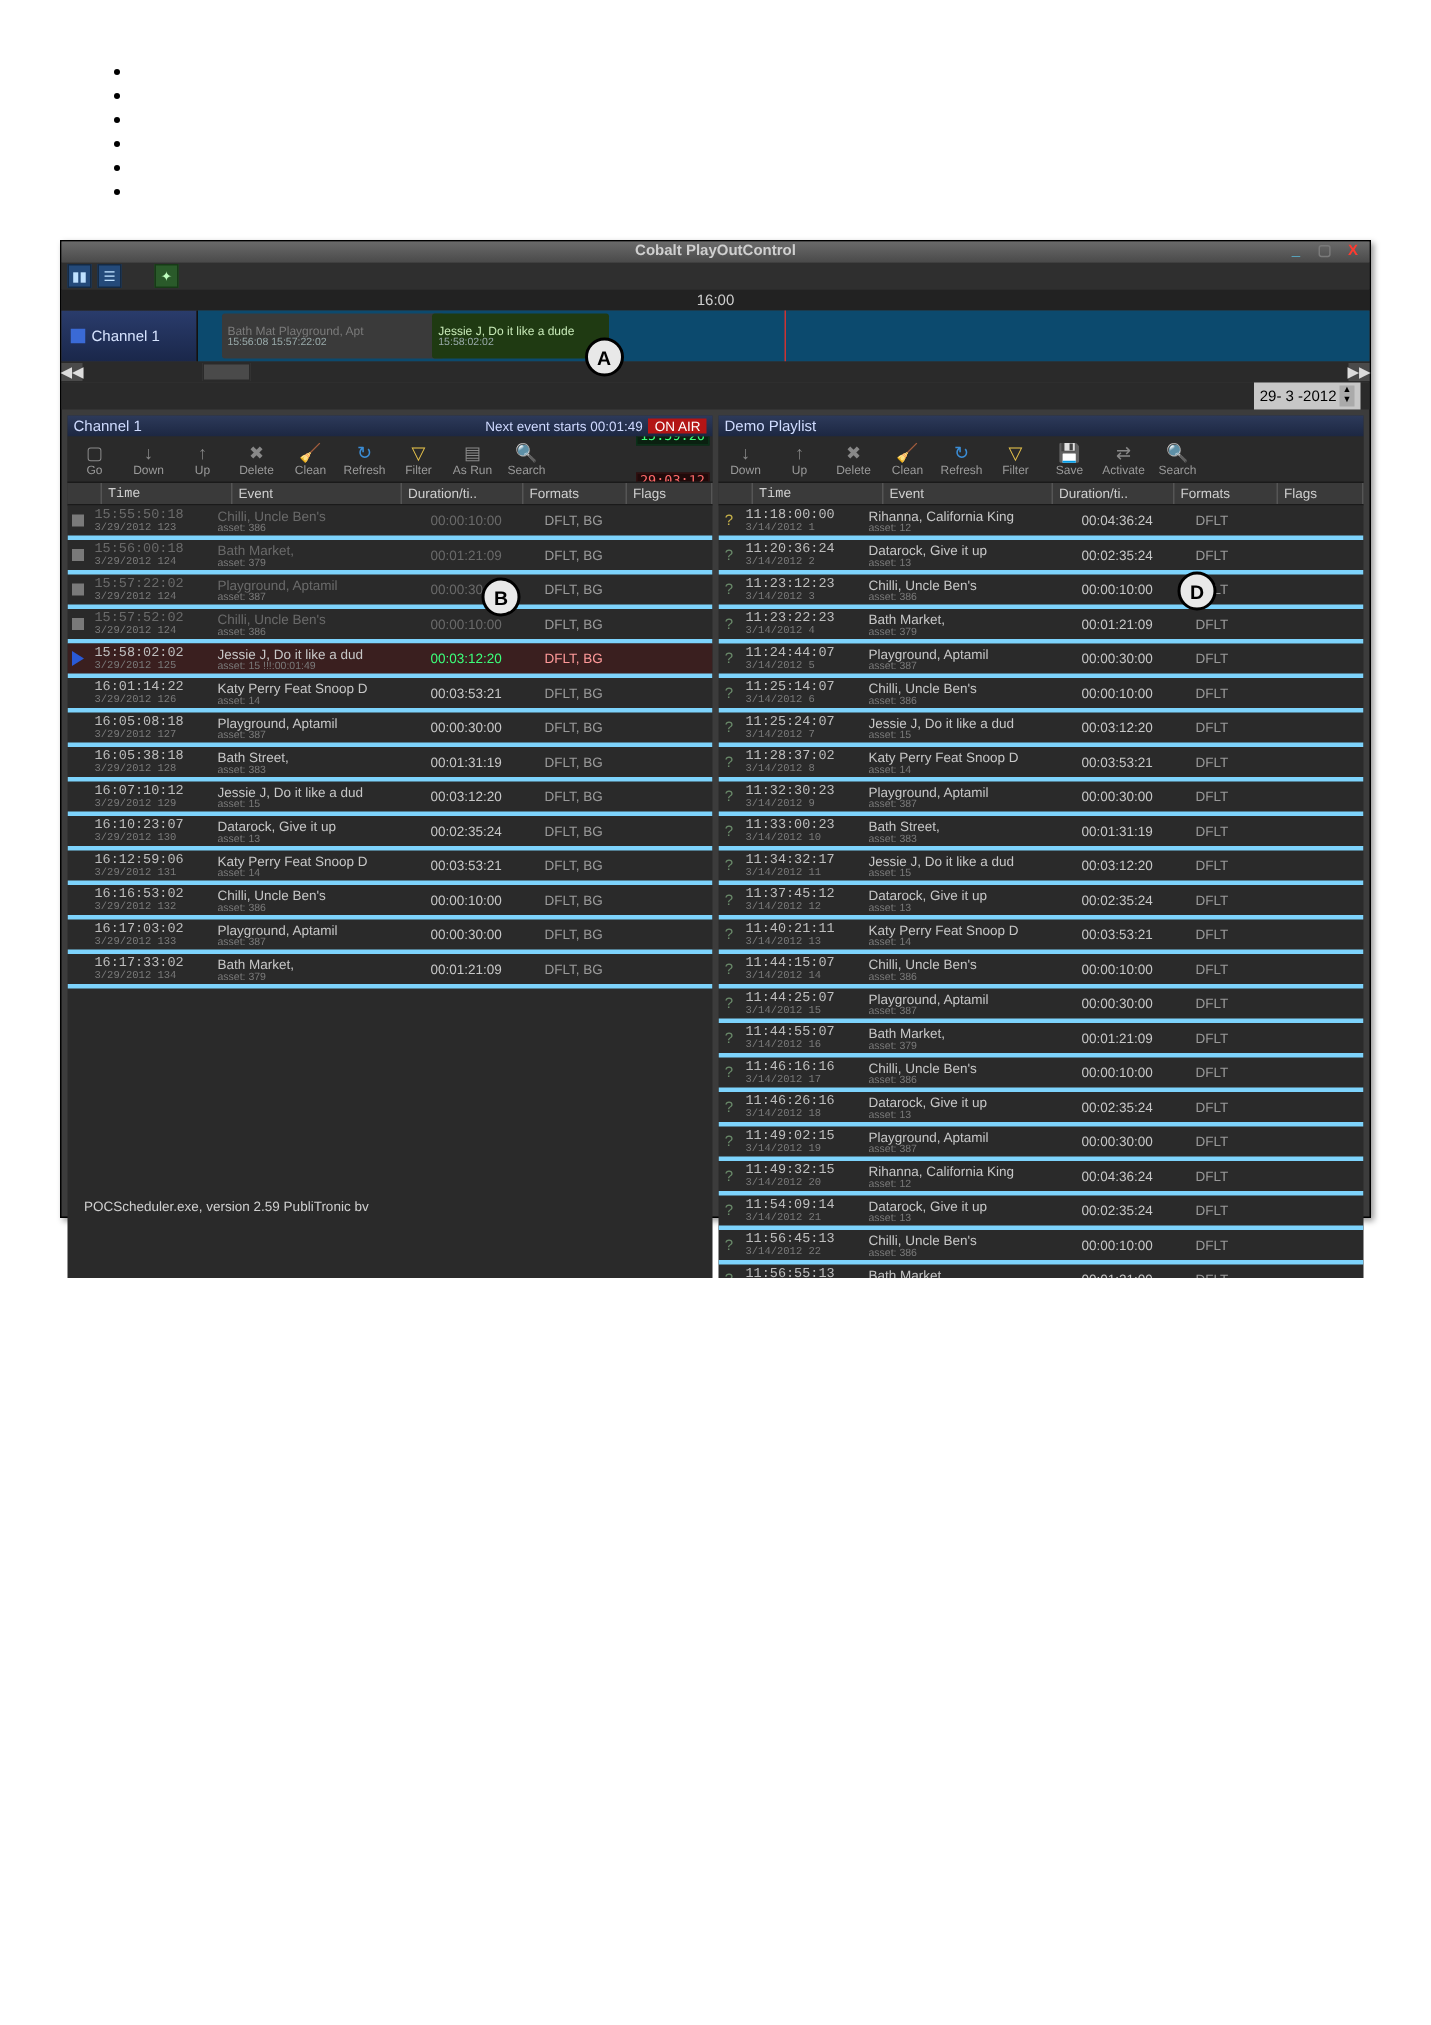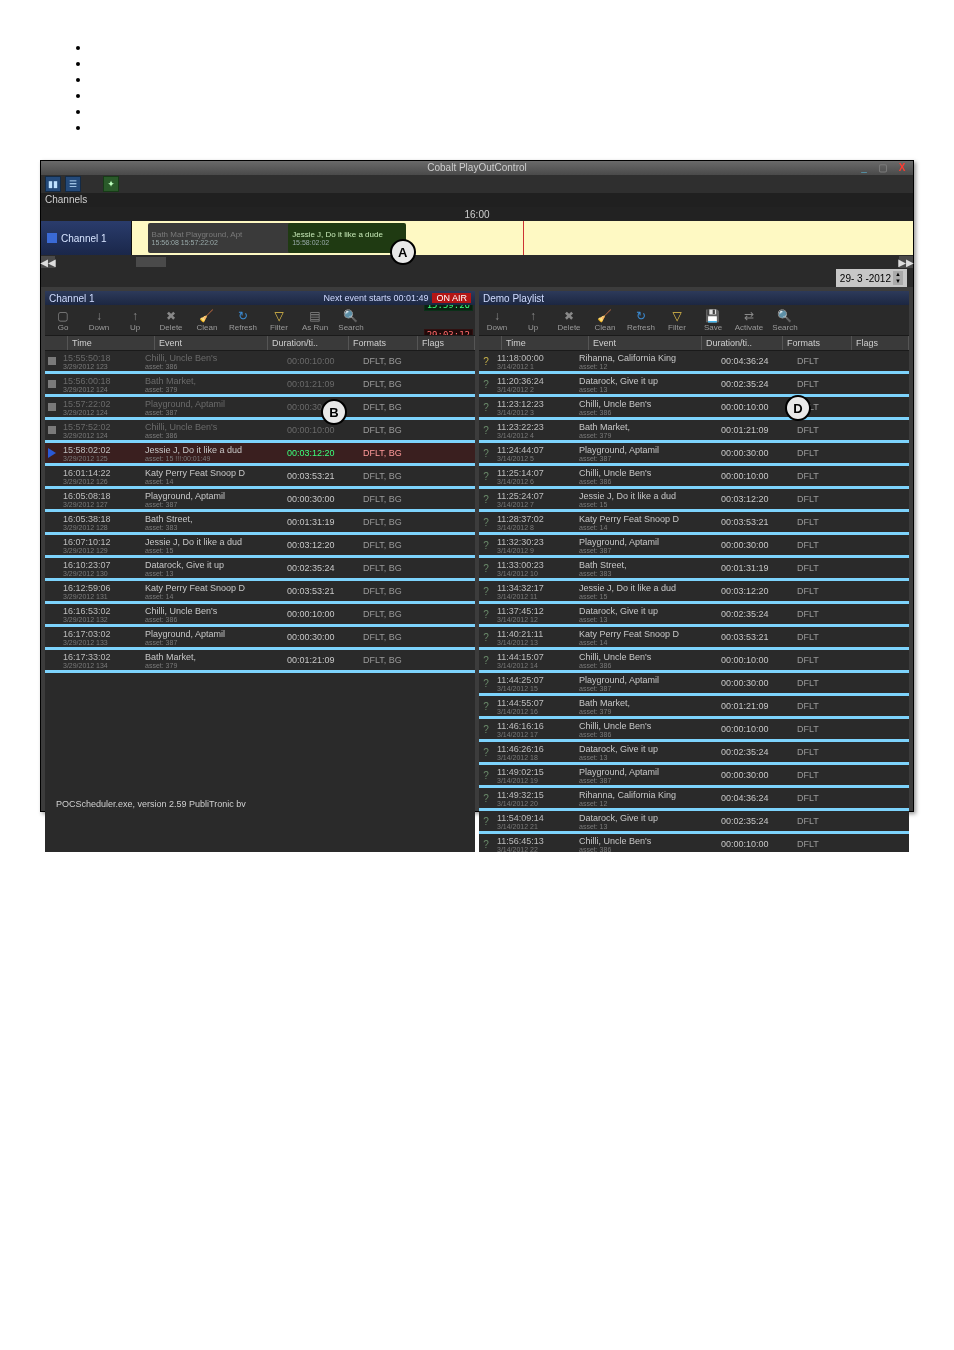--- a/index.html
+++ b/index.html
@@ -1,37 +1,37 @@
 <!DOCTYPE html>
 <html><head>
 <meta charset="utf-8">
 <style>
   html,body{margin:0;padding:0;background:#fff;font-family:Arial,Helvetica,sans-serif;font-size:12px;color:#000;width:954px;}
   .bullets{margin:40px 0 30px 90px;}
   .bullets ul{margin:0;padding:0;list-style:disc;}
   .bullets li{margin:6px 0;color:#000;font-size:12px;height:10px;}
   .app{margin:0 40px 40px 40px;height:650px;background:#3c3c3c;border:1px solid #000;position:relative;box-shadow:2px 2px 4px rgba(0,0,0,.4);font-size:10px;color:#c7c7c7;}
   .titlebar{height:14px;background:linear-gradient(#6a6a6a,#4a4a4a);position:relative;font-size:10px;}
-  .titlebar .title{position:absolute;left:50%;transform:translateX(-50%);color:#cfcfcf;line-height:14px;}
+  .titlebar .title{position:absolute;left:50%;transform:translateX(-50%);color:#cfcfcf;line-height:14px;font-weight:bold;}
   .winbtns{position:absolute;right:2px;top:0;display:flex;gap:1px;}
   .winbtn{width:18px;height:12px;display:flex;align-items:center;justify-content:center;font-weight:bold;font-size:10px;}
   .winbtn.min{color:#5ad6ff;}
   .winbtn.max{color:#7a7a7a;}
   .winbtn.close{color:#ff3a2f;}
   .menubar{height:16px;background:#3a3a3a;display:flex;align-items:center;gap:12px;padding:0 6px;color:#bdbdbd;font-size:11px;}
   .menubar span{cursor:default;}
   .menubar span u{text-decoration:underline;}
   .toolbar-top{height:18px;background:#2f2f2f;display:flex;align-items:center;padding:0 4px;gap:4px;}
   .tbtn{width:14px;height:14px;background:#244a7a;border:1px solid #142a44;display:inline-flex;align-items:center;justify-content:center;color:#bfe1ff;font-size:9px;}
   .tbtn.green{background:#2a5a2a;border-color:#173a17;color:#bfffbf;}
   .channels-hdr{height:14px;background:#202020;color:#cfcfcf;padding:0 4px;line-height:14px;font-size:10px;}
   .ch-row{height:34px;background:#2a2a2a;display:flex;align-items:stretch;}
   .ch-name{width:84px;background:linear-gradient(#2a3c6c,#1a274a);color:#d7e4ff;display:flex;align-items:center;padding-left:6px;font-size:10px;border-right:1px solid #111;}
   .ch-name .icon{width:10px;height:10px;margin-right:4px;display:inline-block;}
-  .timeline{flex:1;position:relative;background:#fef9c3;}
+  .timeline{flex:1;position:relative;background:#0c4a6e;}
   .clip{position:absolute;top:2px;height:30px;border-radius:2px;display:flex;flex-direction:column;justify-content:center;padding:0 4px;font-size:8px;color:#cfcfcf;overflow:hidden;}
   .clip.dim{background:#3a3a3a;color:#7a7a7a;}
   .clip.green{background:#1f3a12;color:#c7e9b7;}
   .clip.blue{background:#24344a;color:#bcd2ef;}
   .clip .l1{white-space:nowrap;overflow:hidden;text-overflow:clip;}
   .clip .l2{font-size:7px;color:#9aa;}
   .timeruler{height:14px;background:#222;display:flex;align-items:center;color:#cfcfcf;position:relative;}
   .timeruler .time-center{position:absolute;left:50%;transform:translateX(-50%);font-size:10px;}
   .playhead{position:absolute;left:50%;top:0;bottom:0;width:0;border-left:1px solid #c33;}
   .scrollbar{height:14px;background:#2a2a2a;display:flex;align-items:center;justify-content:space-between;}
@@ -52,21 +52,21 @@
   .tool .ic{width:14px;height:14px;display:flex;align-items:center;justify-content:center;color:#888;font-size:12px;}
   .tool.blue .ic{color:#3b8dd6;}
   .tool.gold .ic{color:#e6c24a;}
   .tool.save .ic{color:#3b8dd6;}
   .timeboxes{margin-left:auto;display:flex;flex-direction:column;align-items:flex-end;gap:18px;}
   .timebox{background:#0a2010;color:#3cff7a;font-family:monospace;font-size:9px;padding:0 2px;border:1px solid #0a3018;}
   .timebox.red{background:#200a0a;color:#ff6a6a;border-color:#301010;}
   .cols{height:14px;background:#3a3a3a;display:flex;color:#cfcfcf;font-size:9px;border-bottom:1px solid #1a1a1a;}
   .cols div{padding:0 4px;display:flex;align-items:center;border-right:1px solid #555;}
   .c-ico{width:14px;}
-  .c-time{width:78px;}
+  .c-time{width:78px;font-family:Liberation Mono, monospace;}
   .c-event{flex:1;}
   .c-dur{width:72px;}
   .c-fmt{width:60px;}
   .c-flags{width:48px;}
   .rows{flex:1;overflow:hidden;position:relative;}
   .row{height:20px;display:flex;align-items:stretch;font-size:9px;color:#c7c7c7;border-bottom:3px solid #7dd3fc;}
   .row .c-ico{display:flex;align-items:center;justify-content:center;}
   .row .c-time{display:flex;flex-direction:column;justify-content:center;padding-left:4px;color:#bdbdbd;}
   .row .c-time .sub{font-size:7px;color:#7a7a7a;}
   .row .c-event{display:flex;flex-direction:column;justify-content:center;padding:0 4px;overflow:hidden;}
@@ -132,21 +132,20 @@
   </div>
 
 
   <div class="toolbar-top">
     <div class="tbtn">▮▮</div>
     <div class="tbtn">☰</div>
     <div style="width:14px"></div>
     <div class="tbtn green">✦</div>
   </div>
 
-  <div class="channels-hdr">Channels</div>
 
   <div class="timeruler">
     <span class="time-center">16:00</span>
   </div>
 
   <div class="ch-row">
     <div class="ch-name">
       <span class="icon">
         <svg width="10" height="10">
             <rect width="10" height="10" fill="#3a6ad6"></rect>

